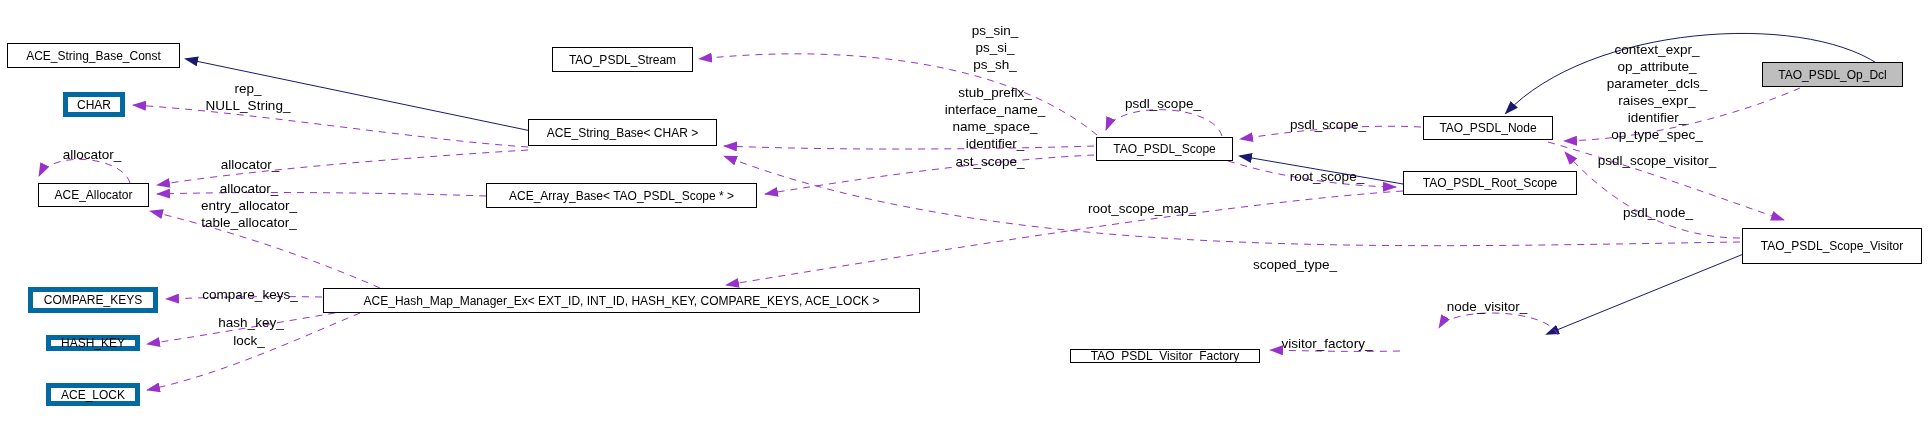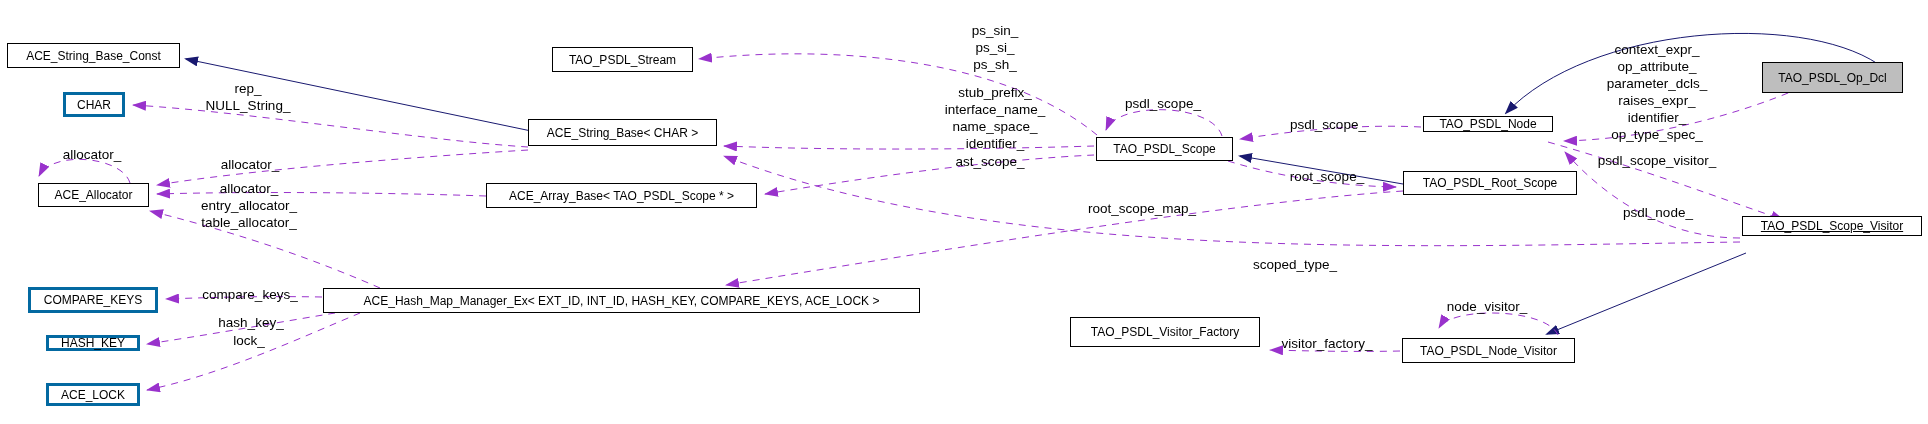--- a/index.html
+++ b/index.html
@@ -6,21 +6,21 @@
   #canvas{
     position:relative;width:1928px;height:424px;background:#ffffff;overflow:hidden;
     font-family:"Liberation Sans", sans-serif;
   }
   #edges{position:absolute;left:0;top:0;}
   .node{
     position:absolute;display:flex;align-items:center;justify-content:center;
     background:#ffffff;border:1px solid #000000;color:#000000;
     font-size:12px;white-space:nowrap;box-sizing:border-box;z-index:2;
   }
-  .node.template{border:3px solid #0369a1;}
+  .node.template{border:5px solid #0369a1;}
   .node.highlight{background:#bebebe;}
   .elabel{
     position:absolute;transform:translate(-50%,-50%);
     font-size:13.5px;line-height:17px;color:#000000;text-align:center;
     white-space:pre-line;z-index:3;pointer-events:none;
   }
 </style>
 </head>
 <body>
 
@@ -70,26 +70,25 @@
   <div class="node template" style="left:63px;top:92px;width:62px;height:25px;">CHAR</div>
   <div class="node" style="left:38px;top:183px;width:111px;height:24px;">ACE_Allocator</div>
   <div class="node template" style="left:28px;top:287px;width:130px;height:26px;">COMPARE_KEYS</div>
   <div class="node template" style="left:46px;top:335px;width:94px;height:16px;">HASH_KEY</div>
   <div class="node template" style="left:46px;top:383px;width:94px;height:23px;">ACE_LOCK</div>
   <div class="node" style="left:552px;top:47px;width:141px;height:25px;">TAO_PSDL_Stream</div>
   <div class="node" style="left:528px;top:119px;width:189px;height:27px;">ACE_String_Base&lt; CHAR &gt;</div>
   <div class="node" style="left:486px;top:183px;width:271px;height:25px;">ACE_Array_Base&lt; TAO_PSDL_Scope * &gt;</div>
   <div class="node" style="left:1096px;top:137px;width:137px;height:24px;">TAO_PSDL_Scope</div>
   <div class="node" style="left:323px;top:288px;width:597px;height:25px;">ACE_Hash_Map_Manager_Ex&lt; EXT_ID, INT_ID, HASH_KEY, COMPARE_KEYS, ACE_LOCK &gt;</div>
-  <div class="node" style="left:1423px;top:116px;width:130px;height:16px;">TAO_PSDL_Node</div>
+  <div class="node" style="left:1423px;top:116px;width:130px;height:24px;">TAO_PSDL_Node</div>
   <div class="node" style="left:1403px;top:171px;width:174px;height:24px;">TAO_PSDL_Root_Scope</div>
-  <div class="node highlight" style="left:1762px;top:62px;width:141px;height:31px;">TAO_PSDL_Op_Dcl</div>
-  <div class="node" style="left:1742px;top:216px;width:180px;height:20px;text-decoration:underline;">TAO_PSDL_Scope_Visitor</div>
-  <div class="node" style="left:1070px;top:317px;width:190px;height:30px;">TAO_PSDL_Visitor_Factory</div>
-  <div class="node" style="left:1402px;top:338px;width:173px;height:25px;">TAO_PSDL_Node_Visitor</div>
+  <div class="node highlight" style="left:1762px;top:62px;width:141px;height:25px;">TAO_PSDL_Op_Dcl</div>
+  <div class="node" style="left:1742px;top:228px;width:180px;height:36px;">TAO_PSDL_Scope_Visitor</div>
+  <div class="node" style="left:1070px;top:349px;width:190px;height:14px;">TAO_PSDL_Visitor_Factory</div>
 
   <div class="elabel" style="left:248px;top:97px;">rep_
 NULL_String_</div>
   <div class="elabel" style="left:92px;top:154px;">allocator_</div>
   <div class="elabel" style="left:250px;top:164px;">allocator_</div>
   <div class="elabel" style="left:249px;top:188px;">allocator_</div>
   <div class="elabel" style="left:249px;top:214px;">entry_allocator_
 table_allocator_</div>
   <div class="elabel" style="left:250px;top:294px;">compare_keys_</div>
   <div class="elabel" style="left:251px;top:322px;">hash_key_</div>

